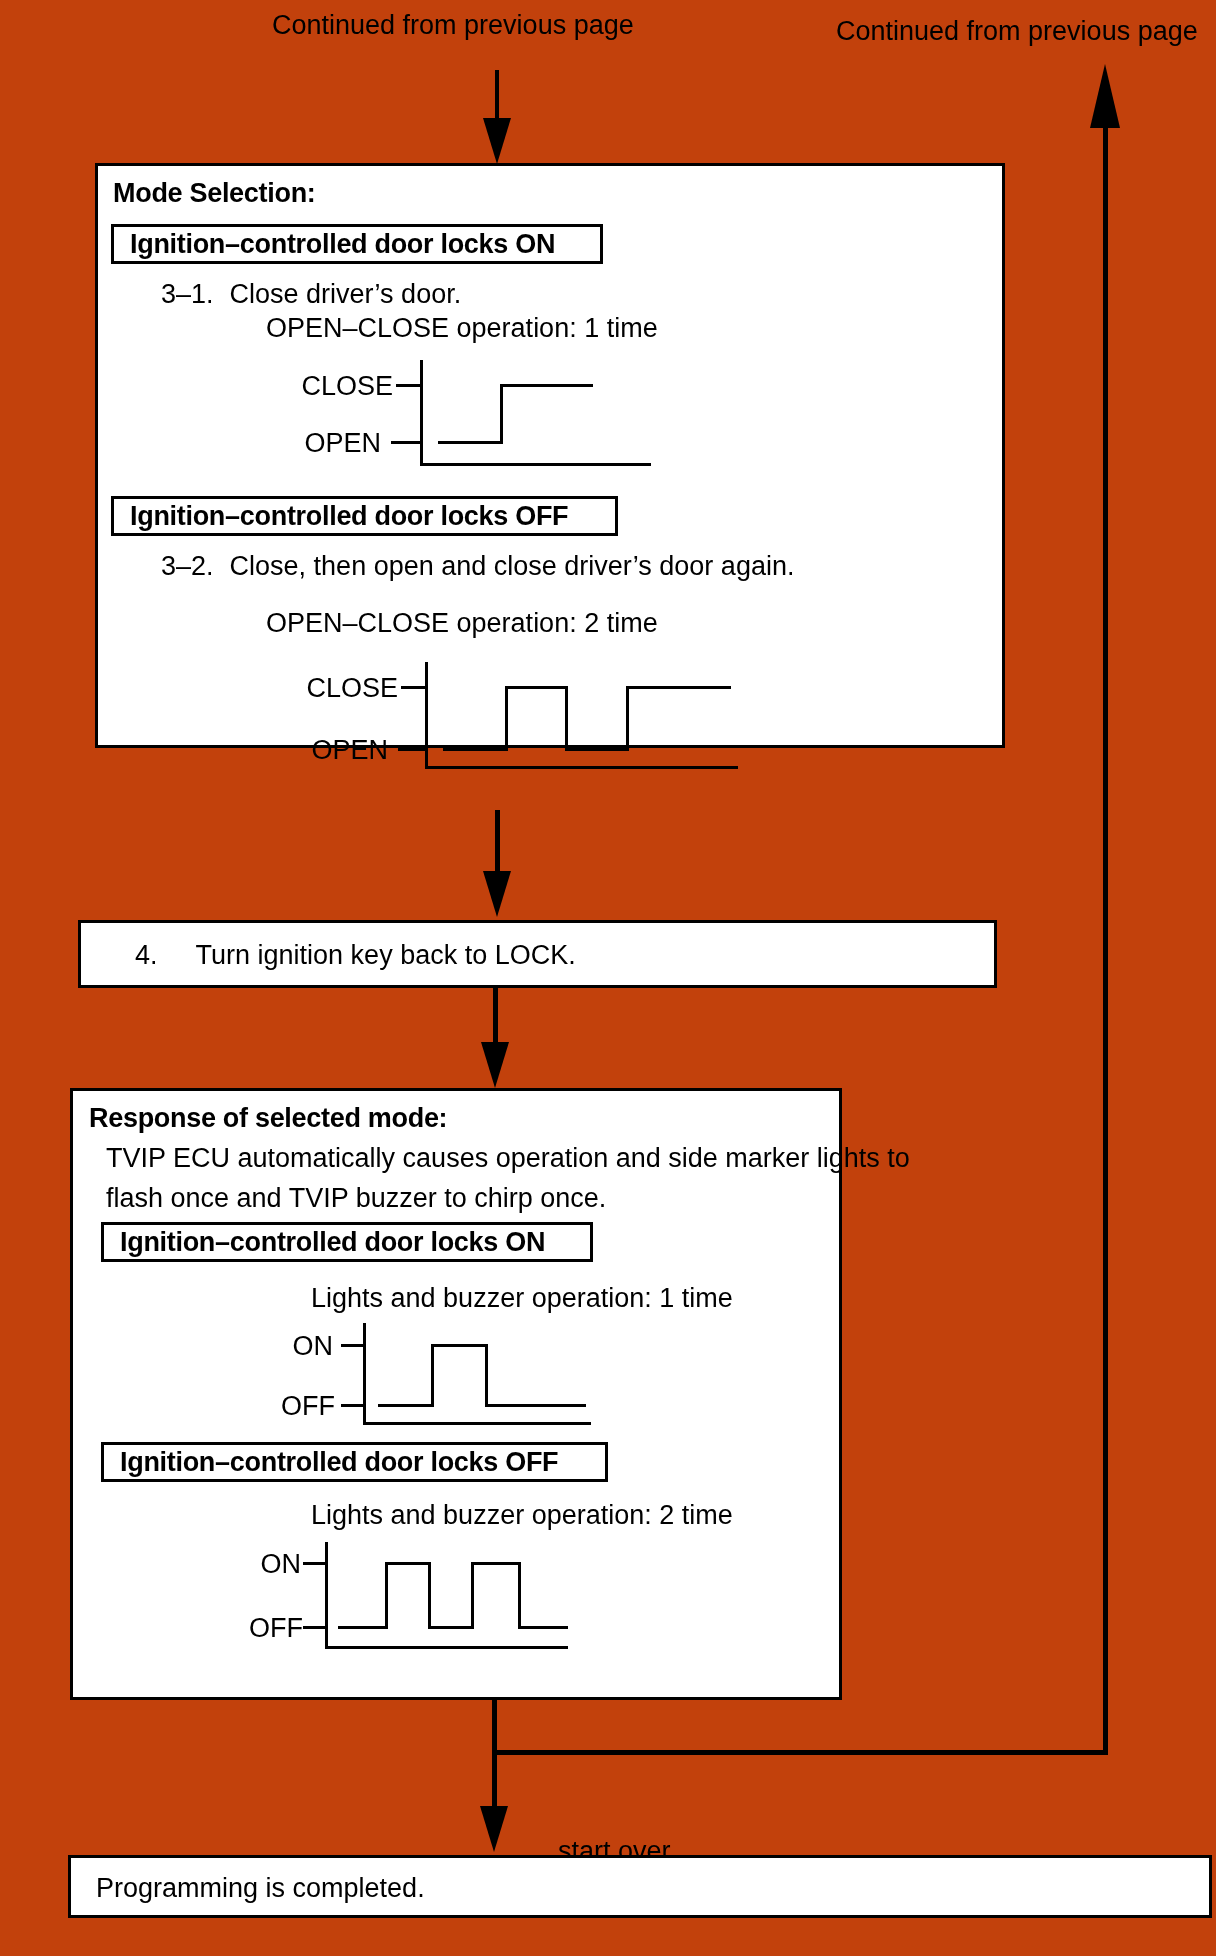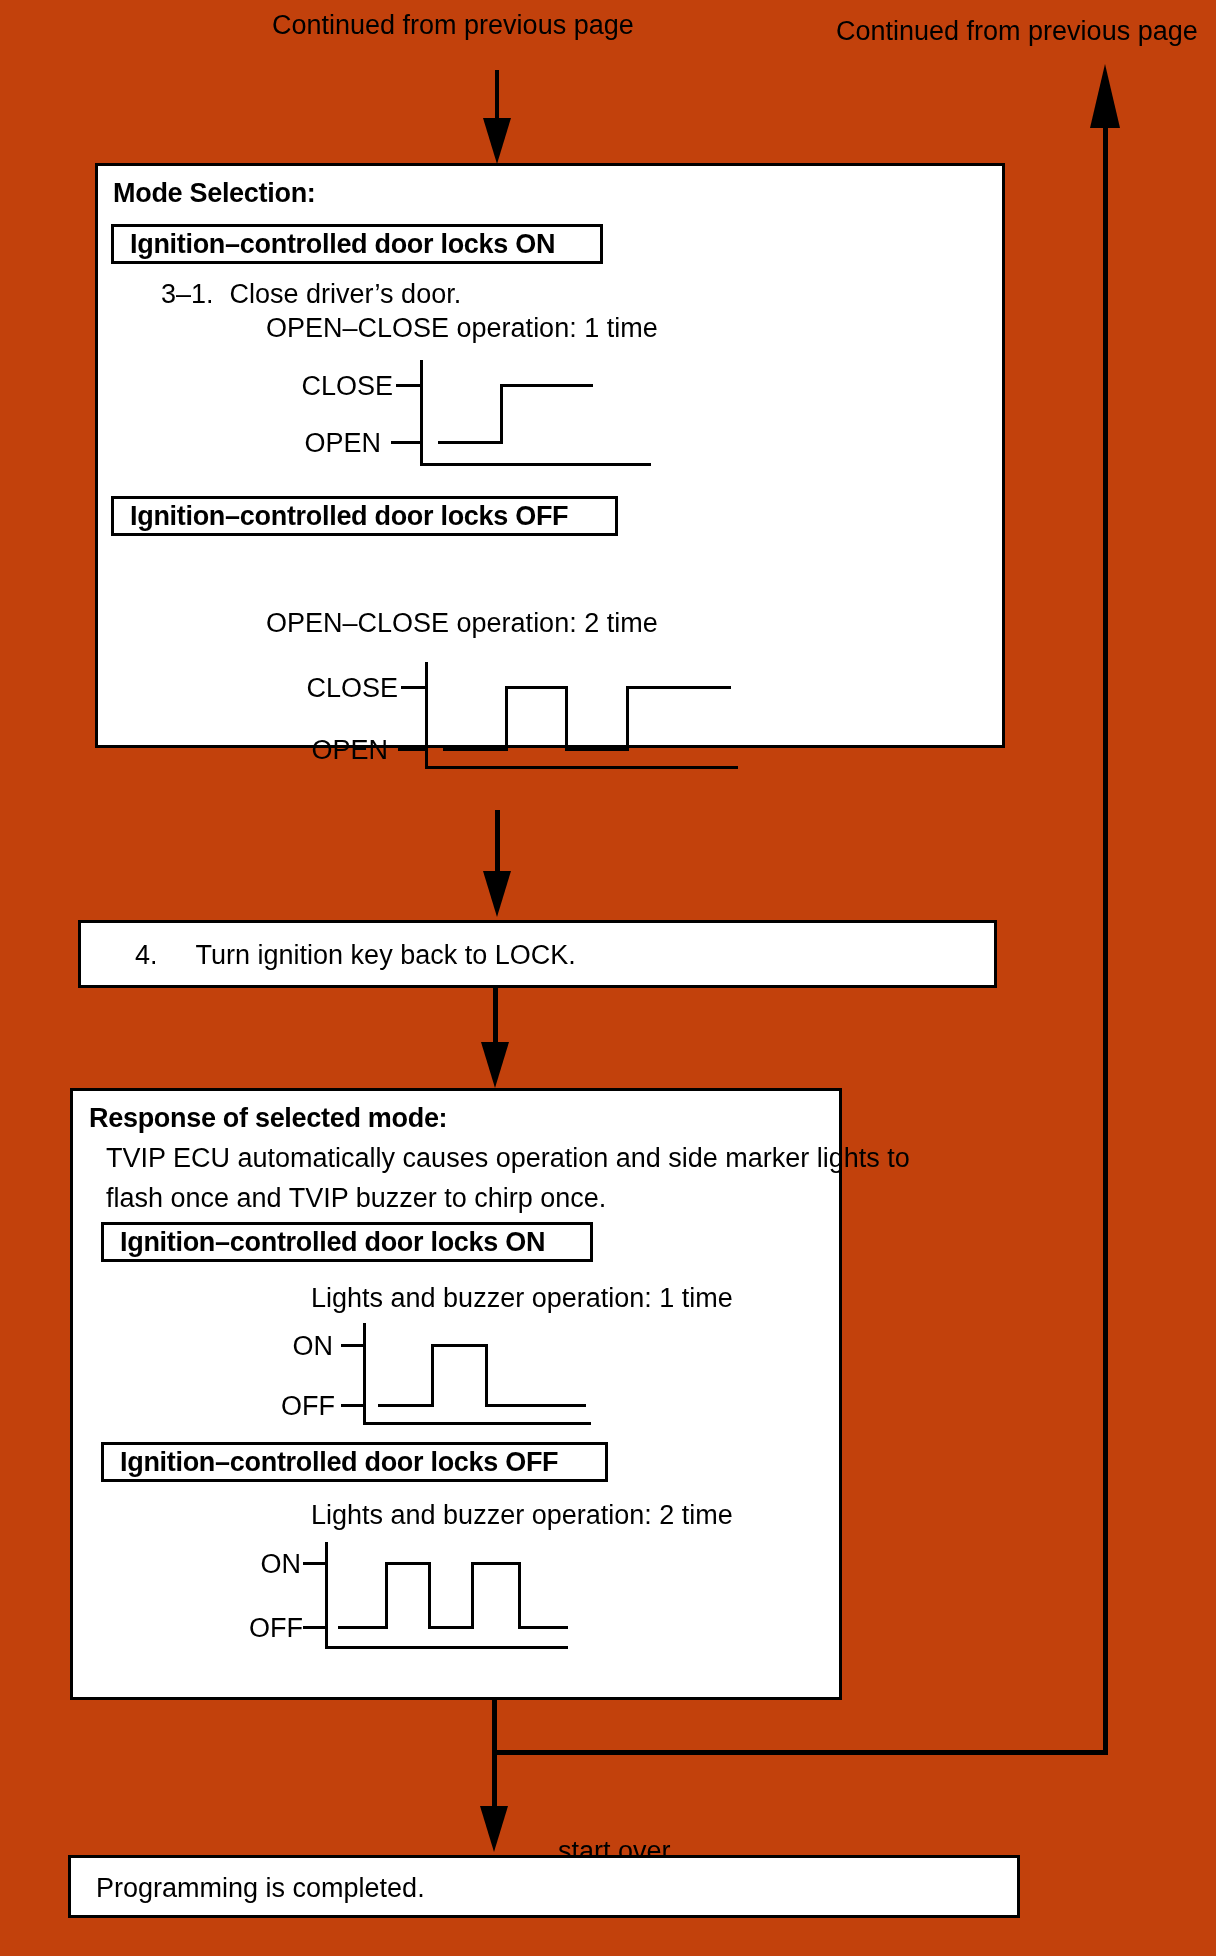--- a/index.html
+++ b/index.html
@@ -62,20 +62,23 @@
       <div class="hline" style="left:158px;top:83px;width:29px;height:3px;"></div>
       <div class="vline" style="left:187px;top:2px;width:3px;height:106px;"></div>
       <div class="hline" style="left:187px;top:105px;width:231px;height:3px;"></div>
       <div class="hline" style="left:205px;top:83px;width:65px;height:3px;"></div>
       <div class="vline" style="left:267px;top:26px;width:3px;height:60px;"></div>
       <div class="hline" style="left:267px;top:26px;width:93px;height:3px;"></div>
     </div>
 
     <div class="labelbox" style="left:13px;top:330px;width:507px;height:40px;">Ignition–controlled door locks OFF</div>
 
+    <div class="abs txt" style="left:63px;top:385px;">
+      <span class="num-gap">3–2.</span><span>Close, then open and close driver’s door again.</span>
+    </div>
 
     <div class="abs txt" style="left:168px;top:442px;">OPEN–CLOSE operation: 2 time</div>
 
     <div class="wf" style="left:135px;top:492px;width:520px;height:118px;">
       <div class="lbl" style="left:0;top:15px;width:165px;">CLOSE</div>
       <div class="lbl" style="left:0;top:77px;width:155px;">OPEN</div>
       <div class="hline" style="left:168px;top:28px;width:24px;height:3px;"></div>
       <div class="hline" style="left:165px;top:90px;width:27px;height:3px;"></div>
       <div class="vline" style="left:192px;top:4px;width:3px;height:107px;"></div>
       <div class="hline" style="left:192px;top:108px;width:313px;height:3px;"></div>
@@ -151,17 +154,17 @@
     </div>
   </div>
 
   <div>
     <div class="vline" style="left:492px;top:1700px;width:5px;height:110px;"></div>
     <div class="head-down" style="left:480px;top:1806px;"></div>
   </div>
 
   <div class="abs txt" style="left:558px;top:1808px;margin-top:28px;">start over.</div>
 
-  <div class="flowbox" style="left:68px;top:1855px;width:952px;height:63px;">
+  <div class="flowbox" style="left:68px;top:1855px;width:1144px;height:63px;">
     <div class="abs txt" style="left:25px;top:15px;">Programming is completed.</div>
   </div>
 
 </div>
 
 </body></html>

